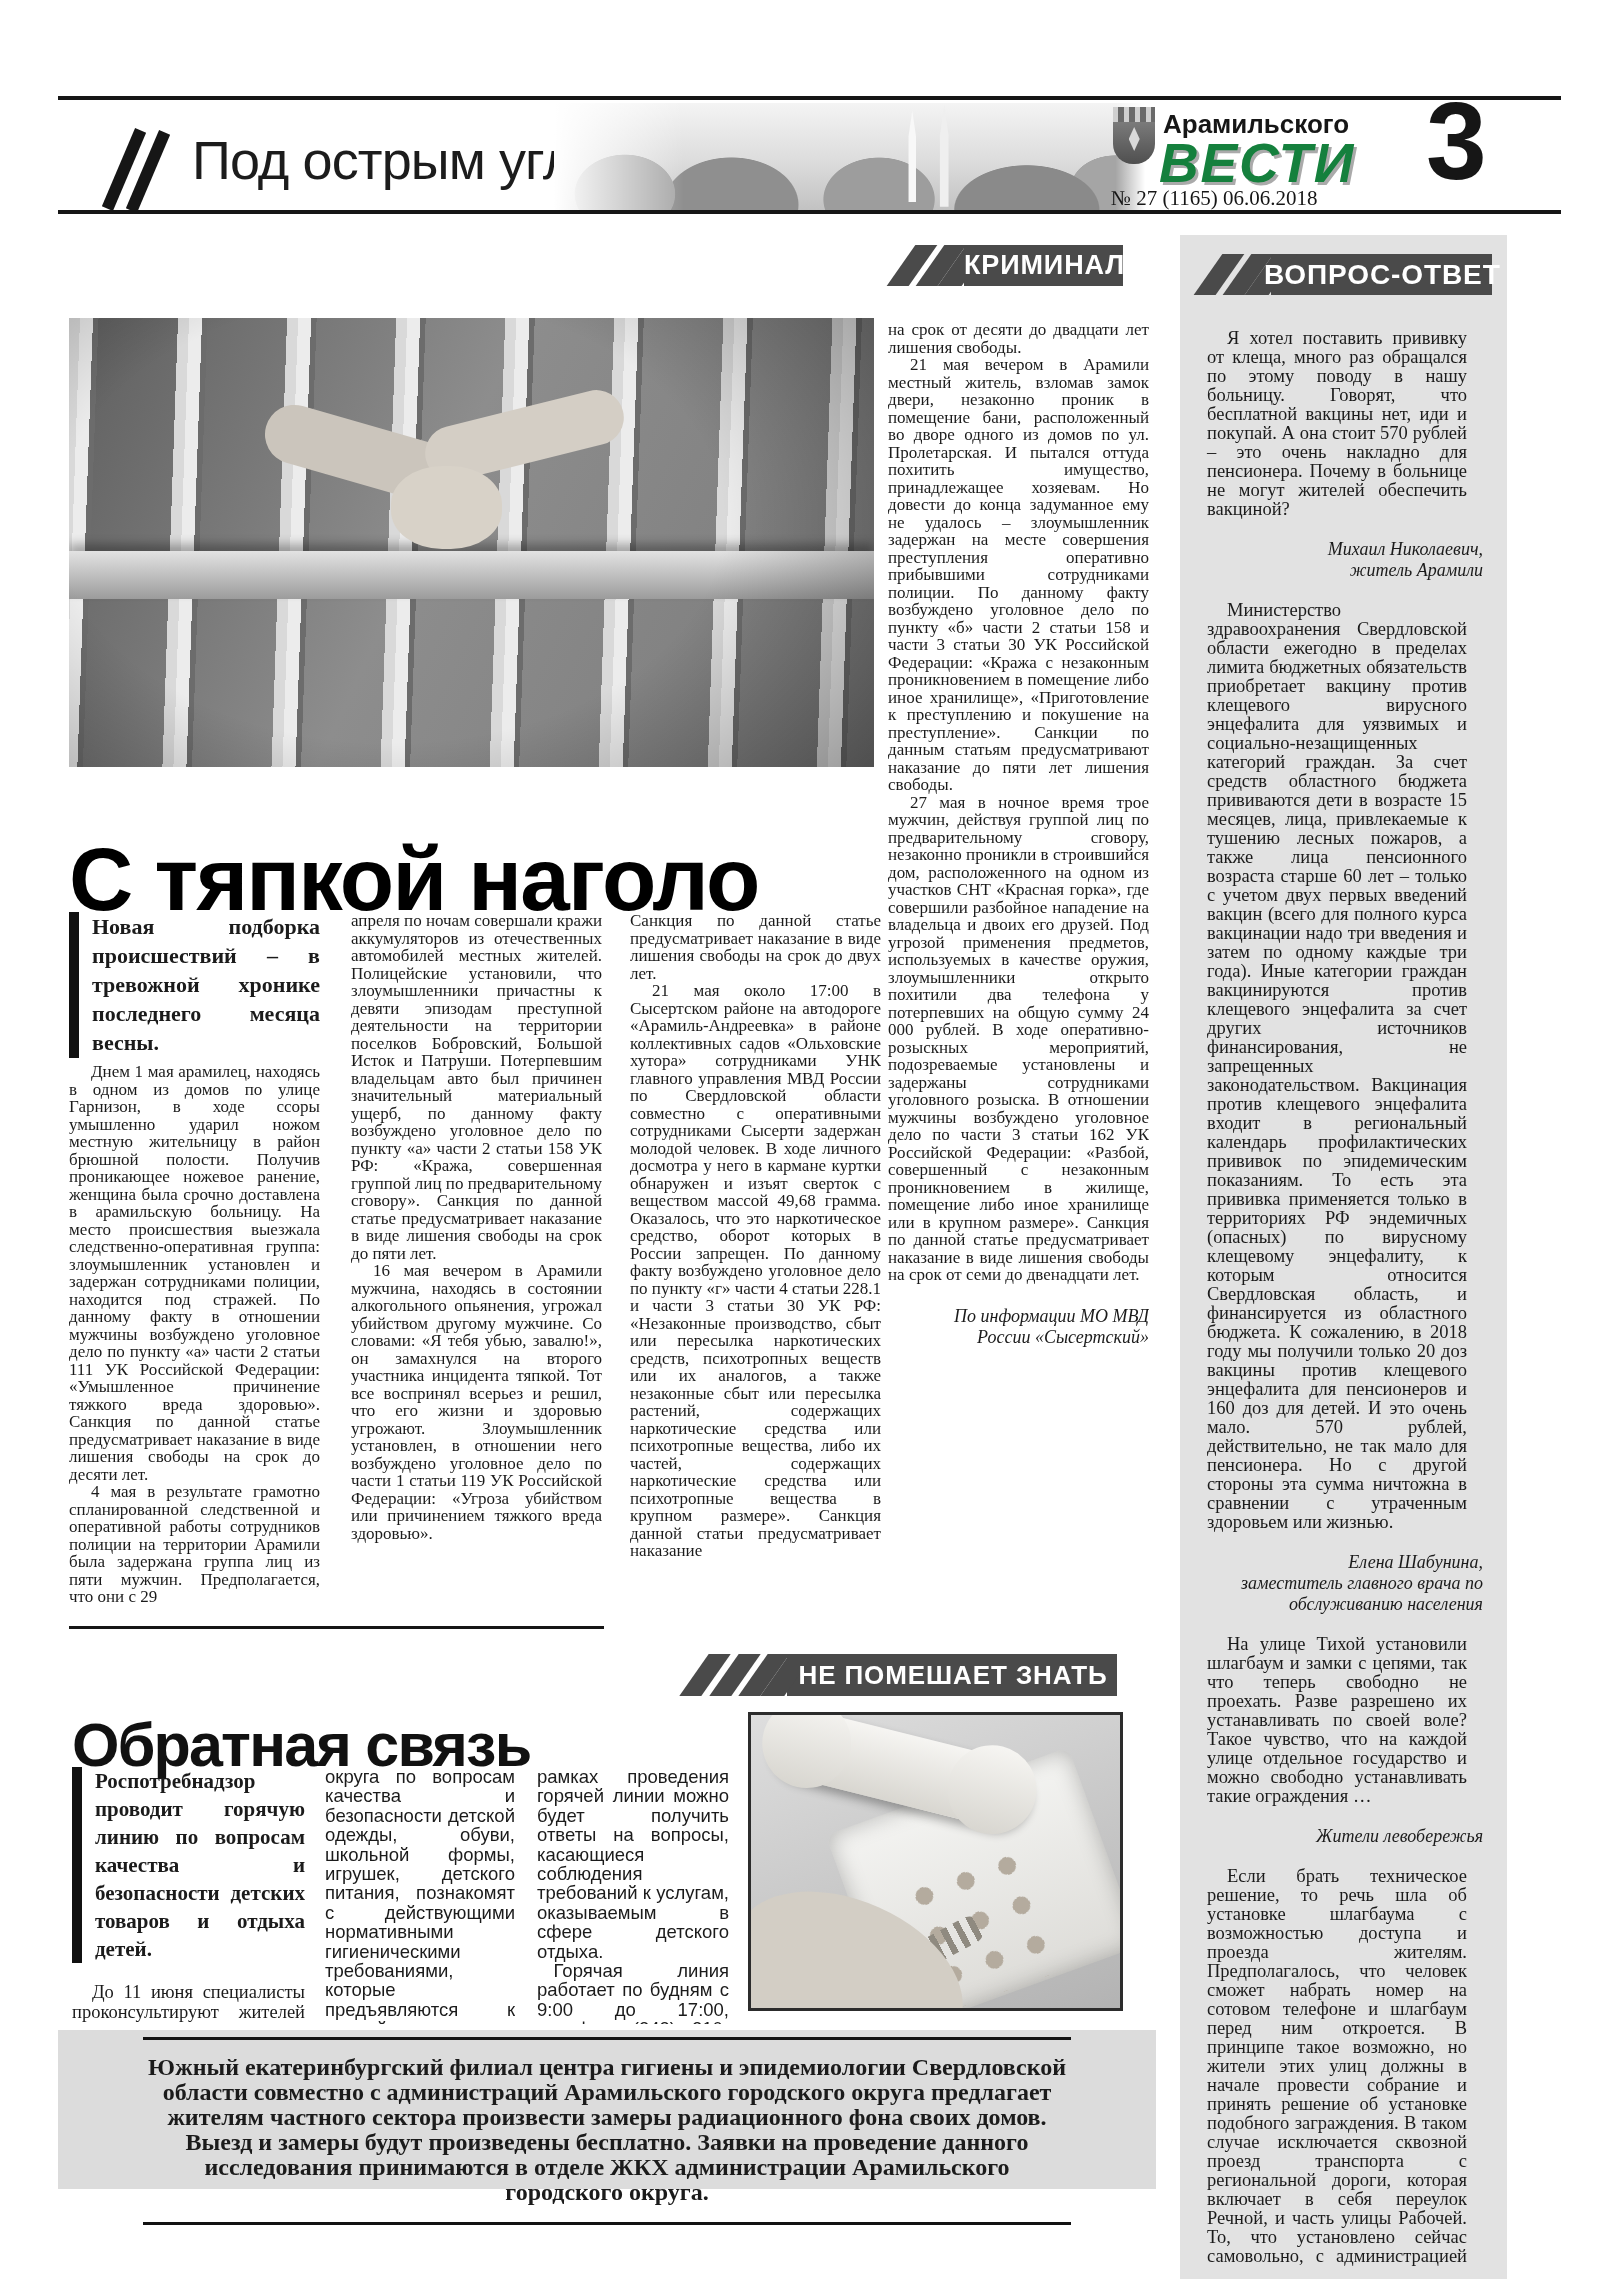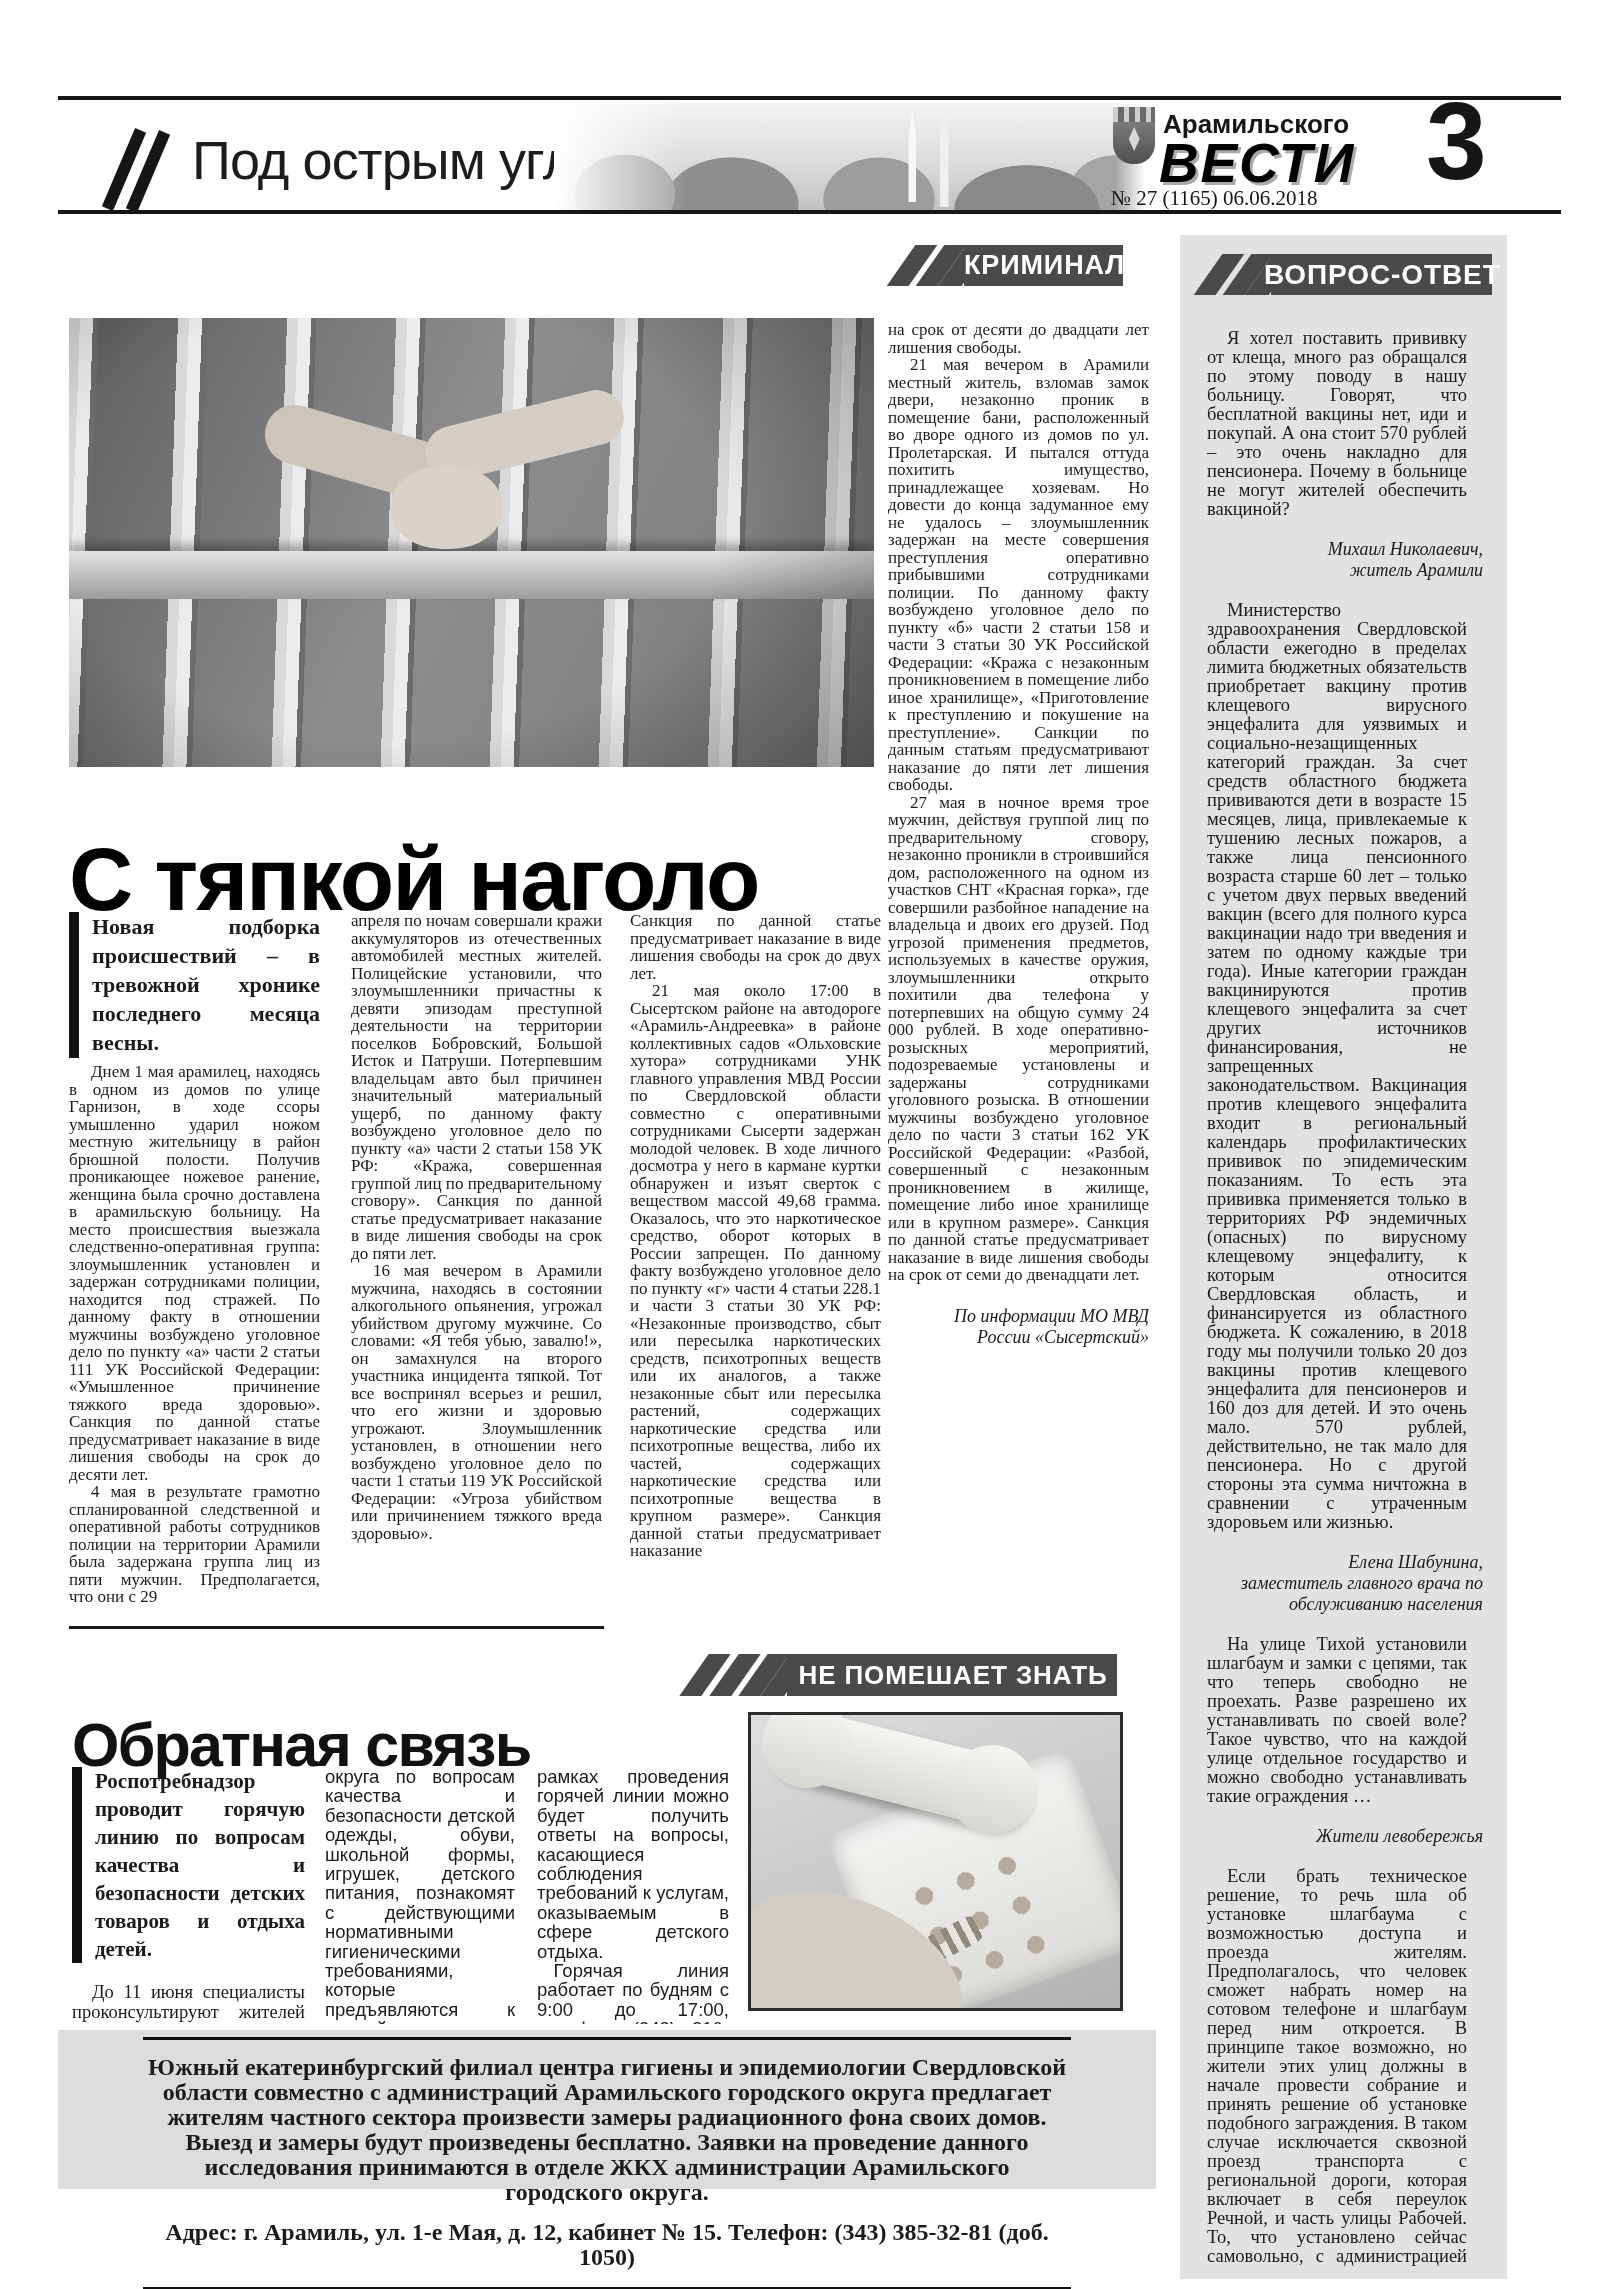--- a/index.html
+++ b/index.html
@@ -36,21 +36,21 @@
   .hp-fade{position:absolute;inset:0;background:linear-gradient(90deg,#ffffff,rgba(255,255,255,0) 22%,rgba(255,255,255,0) 95%,#ffffff);}
   .shield{position:absolute;left:1113px;top:107px;width:42px;height:57px;
     background:linear-gradient(#8a8a8a,#4f4f4f);border-radius:0 0 20px 20px;overflow:hidden;}
   .shield::before{content:"";position:absolute;left:0;right:0;top:0;height:14.8px;
     background:repeating-linear-gradient(90deg,#cfcfcf 0 5.5px,#6a6a6a 5.5px 11px);}
   .shield::after{content:"";position:absolute;left:15.7px;top:20px;width:11px;height:24px;background:#d9d9d9;
     clip-path:polygon(50% 0,100% 50%,50% 100%,0 50%);}
   .brand-top{position:absolute;left:1163px;top:109px;font-family:"Liberation Sans",sans-serif;
     font-weight:bold;font-size:26px;color:#161616;white-space:nowrap;}
   .brand-main{position:absolute;left:1159px;top:131px;font-family:"Liberation Sans",sans-serif;
-    font-weight:bold;font-style:italic;font-size:55px;letter-spacing:1.8px;color:#000000;
+    font-weight:bold;font-style:italic;font-size:55px;letter-spacing:1.8px;color:#15803d;
     text-shadow:2.8px 2.8px 0 #aaa;white-space:nowrap;}
   .page-num{position:absolute;left:1426px;top:87px;font-family:"Liberation Sans",sans-serif;
     font-weight:bold;font-size:109px;line-height:1;color:#161616;}
   .issue-line{position:absolute;left:1111px;top:186px;font-size:21px;white-space:nowrap;color:#161616;}
 
   
   .ribbon{position:absolute;height:41px;}
   .ribbon .rs{position:absolute;top:0;bottom:0;width:22px;background:#4a4a4a;transform:skewX(-35deg);}
   .ribbon .rs1{left:13px;} .ribbon .rs2{left:42px;} .ribbon .rs3{left:-16.6px;}
   .ribbon .rbar{position:absolute;top:0;bottom:0;left:76px;right:0;background:#4a4a4a;}
@@ -240,16 +240,15 @@
   <div class="ph-base"></div>
   <div class="ph-keys"></div>
   <div class="ph-cord"></div>
   <div class="ph-hand"></div>
   <div class="ph-handset"></div>
 </div>
 
 <div class="banner">
   <div class="banner-inner">
     <p class="banner-text">Южный екатеринбургский филиал центра гигиены и эпидемиологии Свердловской области совместно с администраций Арамильского городского округа предлагает жителям частного сектора произвести замеры радиационного фона своих домов. Выезд и замеры будут произведены бесплатно. Заявки на проведение данного исследования принимаются в отделе ЖКХ администрации Арамильского городского округа.</p>
-    <p class="banner-addr">Адрес: г. Арамиль, ул. 1-е Мая, д. 12, кабинет № 15. Телефон: (343) 385-32-81 (доб. 1050)</p>
   </div>
 </div>
 
 
 </body></html>

